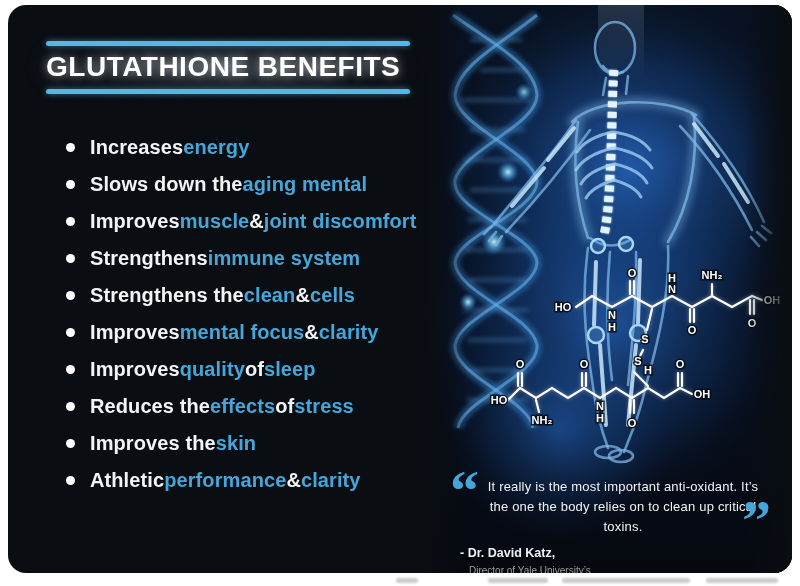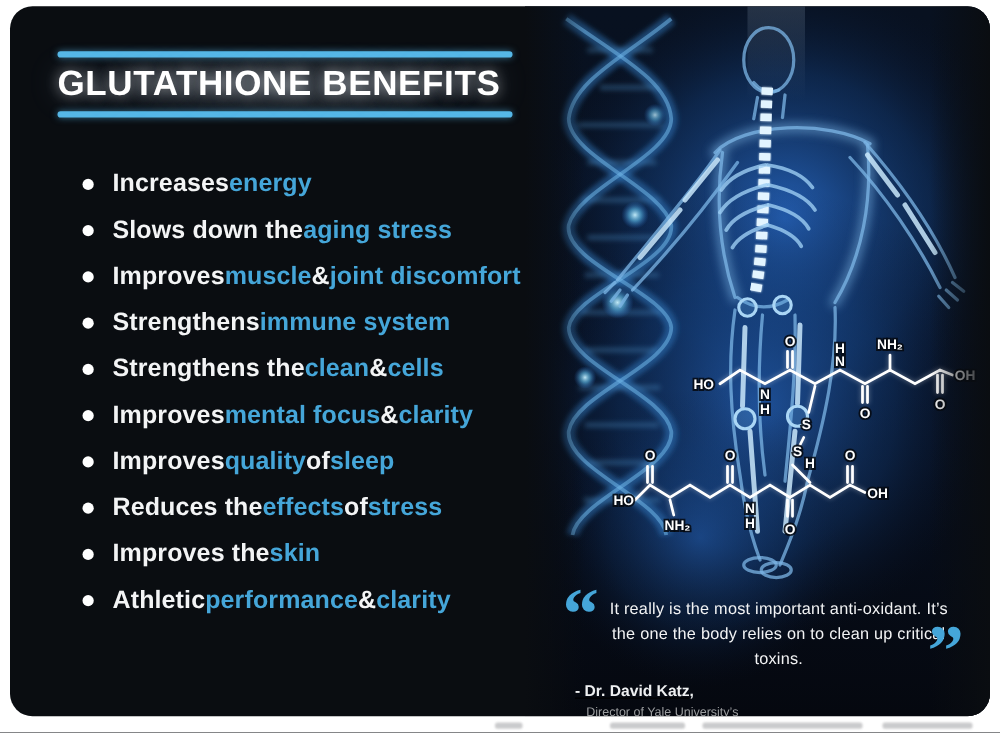--- a/index.html
+++ b/index.html
@@ -271,21 +271,21 @@
 
   <ul class="benefits">
       <li>
         <span class="dot"></span>
         <span>Increases </span>
         <span class="accent">energy</span>
       </li>
       <li>
         <span class="dot"></span>
         <span>Slows down the </span>
-        <span class="accent">aging stress</span>
+        <span class="accent">aging mental</span>
       </li>
       <li>
         <span class="dot"></span>
         <span>Improves </span>
         <span class="accent">muscle</span>
         <span> &amp; </span>
         <span class="accent">joint discomfort</span>
       </li>
       <li>
         <span class="dot"></span>

